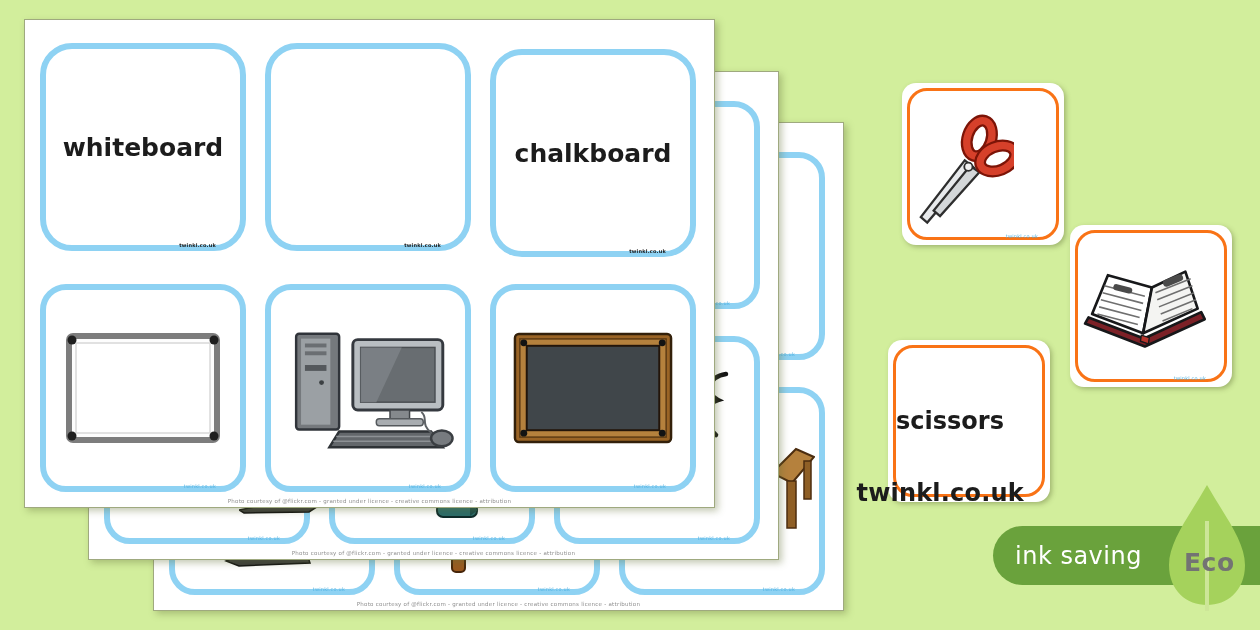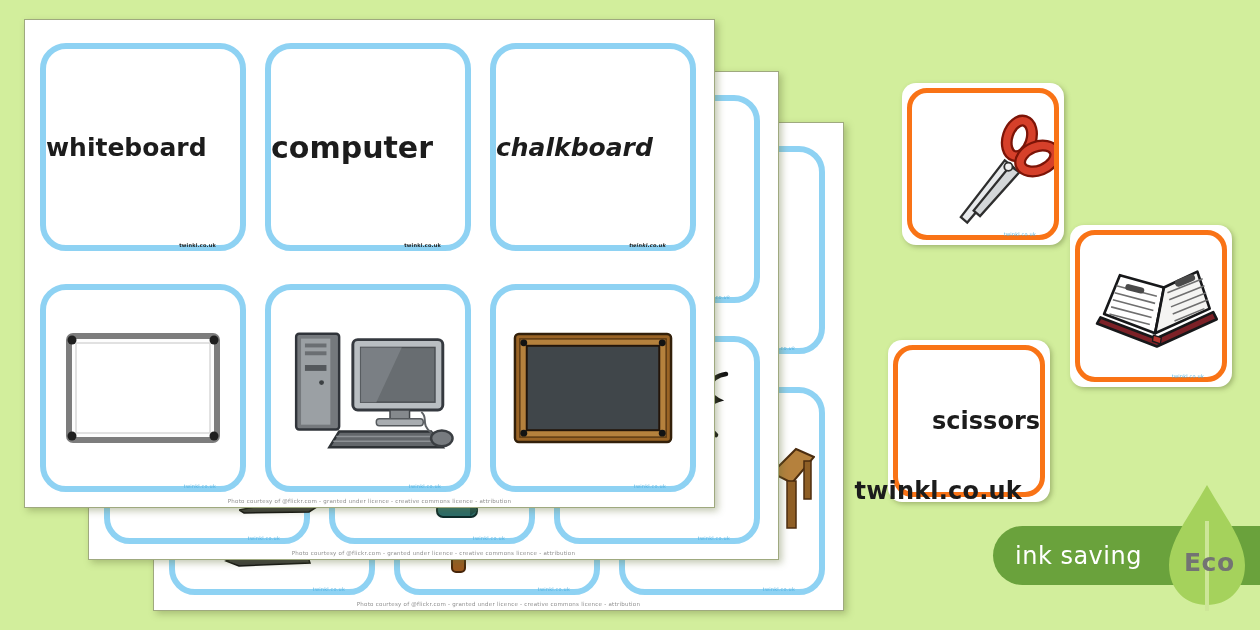--- a/index.html
+++ b/index.html
@@ -15,46 +15,46 @@
     box-shadow:3px 3px 7px rgba(100,112,58,.38);
   }
   #page1{left:24px;top:19px;z-index:3;}
   #page2{left:88px;top:71px;z-index:2;}
   #page3{left:153px;top:122px;z-index:1;}
 
   .card{
     position:absolute;width:194px;height:196px;background:#fff;
     border:6px solid #8ed2f3;border-radius:26px;
   }
-  .c1{left:15px;top:23px;}  .c2{left:240px;top:23px;}  .c3{left:465px;top:23px;font-style:italic;}
+  .c1{left:15px;top:23px;}  .c2{left:240px;top:23px;}  .c3{left:465px;top:29px;}
   .c4{left:15px;top:264px;} .c5{left:240px;top:264px;} .c6{left:465px;top:264px;}
 
-  .word-card{display:flex;align-items:center;}
+  .word-card{display:flex;align-items:center;justify-content:center;border-radius:32px;}
   .word-card span{font-weight:700;color:#1c1c1c;}
   .pic-card{display:flex;align-items:center;justify-content:center;}
 
   .wm{
     position:absolute;right:24px;bottom:-3px;font-size:5px;line-height:5px;
     color:#51b2e2;letter-spacing:.2px;
   }
   .page-footer{
     position:absolute;bottom:3px;left:0;width:100%;text-align:center;
     font-size:5.5px;color:#8f8f8f;letter-spacing:.25px;
   }
   .fragment{position:absolute;}
 
   
   .fcard{
     position:absolute;background:#fff;border-radius:14px;padding:5px;
     box-shadow:2px 2px 5px rgba(100,112,58,.45);z-index:4;
   }
   .fcard .fborder{
     width:152px;height:152px;box-sizing:border-box;position:relative;
-    border:5px solid #f97316;border-radius:20px;background:#fff;
-    display:flex;align-items:center;justify-content:flex-end;
+    border:3px solid #f97316;border-radius:20px;background:#fff;
+    display:flex;align-items:center;justify-content:flex-start;
   }
   #fc-scissors{left:902px;top:83px;}
   #fc-book{left:1070px;top:225px;}
   #fc-scissors-word{left:888px;top:340px;}
   #fc-scissors-word .fborder span{font-weight:700;font-size:24px;color:#1c1c1c;}
   .fcard .wm{right:18px;bottom:-2px;}
 
   
   #ink-pill{
     position:absolute;left:993px;top:526px;right:-4px;height:59px;
@@ -139,21 +139,20 @@
 </div>
 
 <div class="page" id="page1">
 
   <div class="card c1 word-card">
     <span style="font-size:25px;">whiteboard</span>
     <span class="wm">twinkl.co.uk</span>
   </div>
 
   <div class="card c2 word-card">
-    <span style="font-size:30px;">computer</span>
     <span class="wm">twinkl.co.uk</span>
   </div>
 
   <div class="card c3 word-card">
     <span style="font-size:25px;">chalkboard</span>
     <span class="wm">twinkl.co.uk</span>
   </div>
 
   <div class="card c4 pic-card">
     <svg width="160" height="120" viewBox="0 0 160 120">

